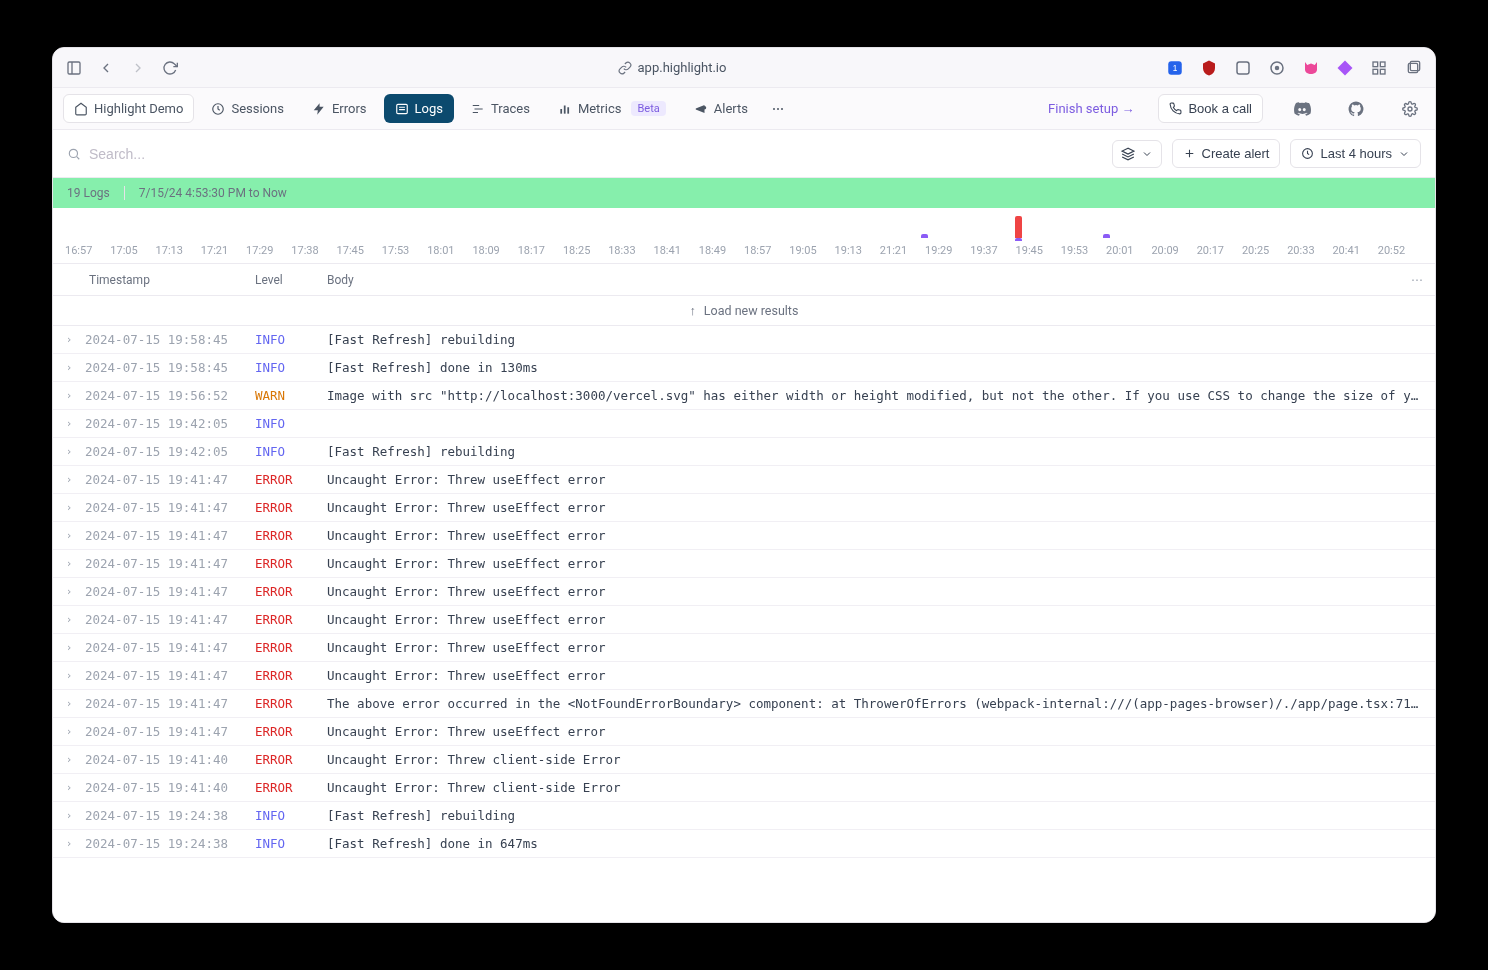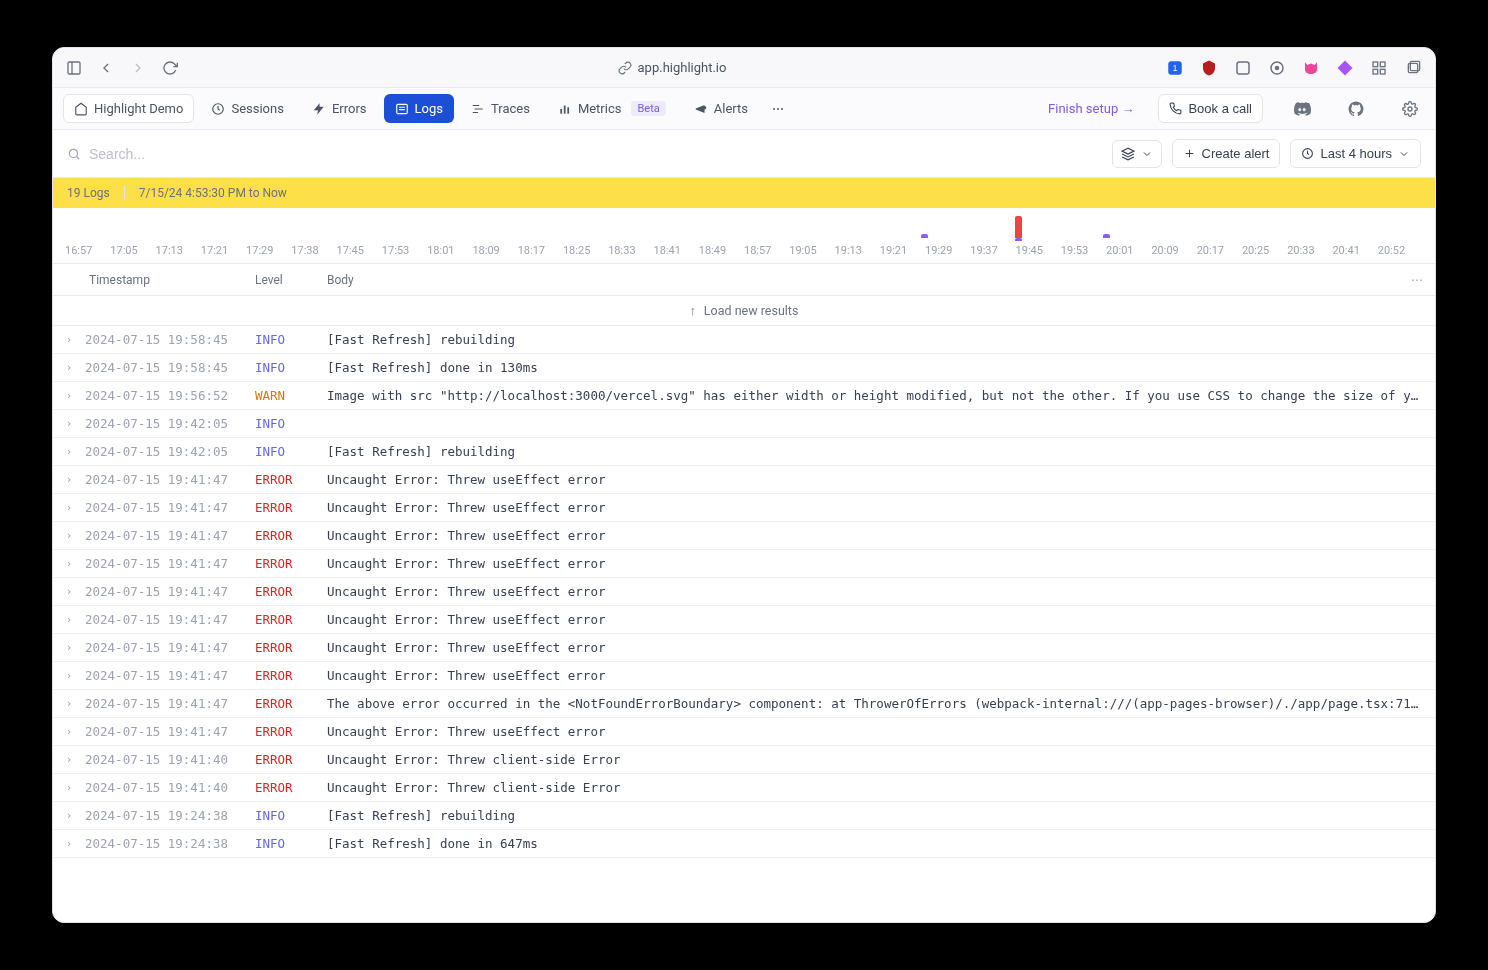--- a/index.html
+++ b/index.html
@@ -57,21 +57,21 @@
       align-items: center;
       gap: 6px;
       padding: 6px 10px;
       border-radius: 6px;
       font-size: 13px;
       color: #4b5563;
       border: 1px solid transparent;
     }
     .nav-item.boxed { border: 1px solid #e5e3e8; background:#fff; }
     .nav-item.active {
-      background: #1d4ed8;
+      background: #0c4a6e;
       color: #fff;
     }
     .beta-badge {
       background: #ede9fe;
       color: #7c5ce0;
       padding: 1px 6px;
       border-radius: 4px;
       font-size: 11px;
       margin-left: 4px;
     }
@@ -118,21 +118,21 @@
     }
     .searchbar input::placeholder { color:#c0bcc8; }
     .statusline {
       height: 30px;
       display: flex;
       align-items: center;
       padding: 0 14px;
       gap: 14px;
       font-size: 12px;
       color: #6b7280;
-      background:#fde047;
+      background:#86efac;
     }
     .statusline .divider { width:1px; height:14px; background:#e5e3e8; }
     .timeline {
       height: 56px;
       background:#fff;
       position: relative;
       border-bottom: 1px solid #eceaf0;
     }
     .timeline-bars { position:absolute; left:0; right:0; top:6px; height:24px; }
     .bar { position:absolute; bottom:0; width:7px; border-radius:2px 2px 0 0; }
@@ -461,21 +461,21 @@
         <span class="tick">18:01</span>
         <span class="tick">18:09</span>
         <span class="tick">18:17</span>
         <span class="tick">18:25</span>
         <span class="tick">18:33</span>
         <span class="tick">18:41</span>
         <span class="tick">18:49</span>
         <span class="tick">18:57</span>
         <span class="tick">19:05</span>
         <span class="tick">19:13</span>
-        <span class="tick">19:21</span>
+        <span class="tick">21:21</span>
         <span class="tick">19:29</span>
         <span class="tick">19:37</span>
         <span class="tick">19:45</span>
         <span class="tick">19:53</span>
         <span class="tick">20:01</span>
         <span class="tick">20:09</span>
         <span class="tick">20:17</span>
         <span class="tick">20:25</span>
         <span class="tick">20:33</span>
         <span class="tick">20:41</span>

